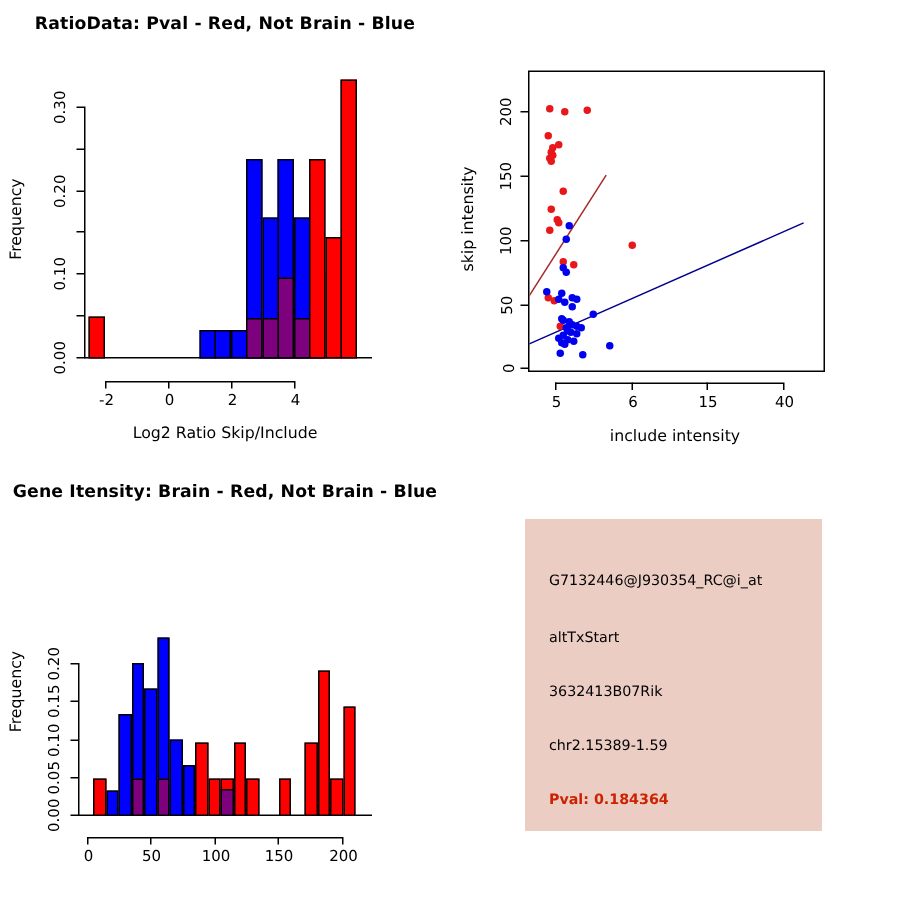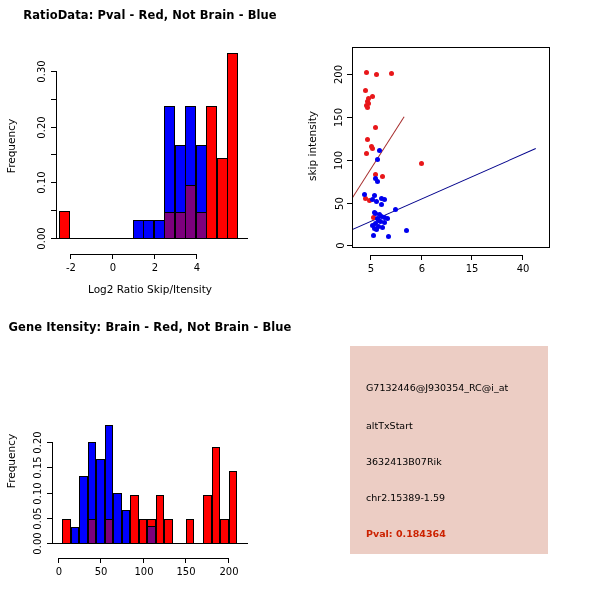--- a/index.html
+++ b/index.html
@@ -101,21 +101,21 @@
 </style>
 </head>
 <body>
 
 <div class="panel" style="left:0;top:0;width:300px;height:300px;">
 
   <div class="panel-title" style="top:8px;">RatioData: Pval - Red, Not Brain - Blue</div>
 
   <div class="axis-title vert" style="left:-21px;top:140px;width:64px;">Frequency</div>
 
-  <div class="axis-title" style="left:40px;top:283px;width:220px;">Log2 Ratio Skip/Itensity</div>
+  <div class="axis-title" style="left:40px;top:283px;width:220px;">Log2 Ratio Skip/Include</div>
 
   <div class="axis-line" style="left:56px;top:71px;width:1px;height:168px;"></div>
 
   <div class="tick" style="left:51px;top:238px;width:5px;height:1px;"></div>
   <div class="tick" style="left:51px;top:182px;width:5px;height:1px;"></div>
   <div class="tick" style="left:51px;top:127px;width:5px;height:1px;"></div>
   <div class="tick" style="left:51px;top:71px;width:5px;height:1px;"></div>
 
   <div class="tick" style="left:51px;top:210px;width:5px;height:1px;"></div>
   <div class="tick" style="left:51px;top:154px;width:5px;height:1px;"></div>
@@ -157,20 +157,21 @@
   <div class="bar" style="left:206px;top:106px;width:11px;height:133px;background:#ff0000;"></div>
   <div class="bar" style="left:217px;top:158px;width:11px;height:81px;background:#ff0000;"></div>
   <div class="bar" style="left:227px;top:53px;width:11px;height:186px;background:#ff0000;"></div>
 </div>
 
 <div class="panel" style="left:300px;top:0;width:300px;height:300px;">
 
 
   <div class="axis-title vert" style="left:-23px;top:140px;width:70px;">skip intensity</div>
 
+  <div class="axis-title" style="left:40px;top:285px;width:220px;">include intensity</div>
 
   <div class="scatter-frame" style="left:52px;top:47px;width:198px;height:201px;"></div>
 
   <div class="tick" style="left:47px;top:245px;width:5px;height:1px;"></div>
   <div class="tick" style="left:47px;top:203px;width:5px;height:1px;"></div>
   <div class="tick" style="left:47px;top:160px;width:5px;height:1px;"></div>
   <div class="tick" style="left:47px;top:117px;width:5px;height:1px;"></div>
   <div class="tick" style="left:47px;top:74px;width:5px;height:1px;"></div>
 
   <div class="ticklabel yrot" style="left:28px;top:240px;width:24px;">0</div>

